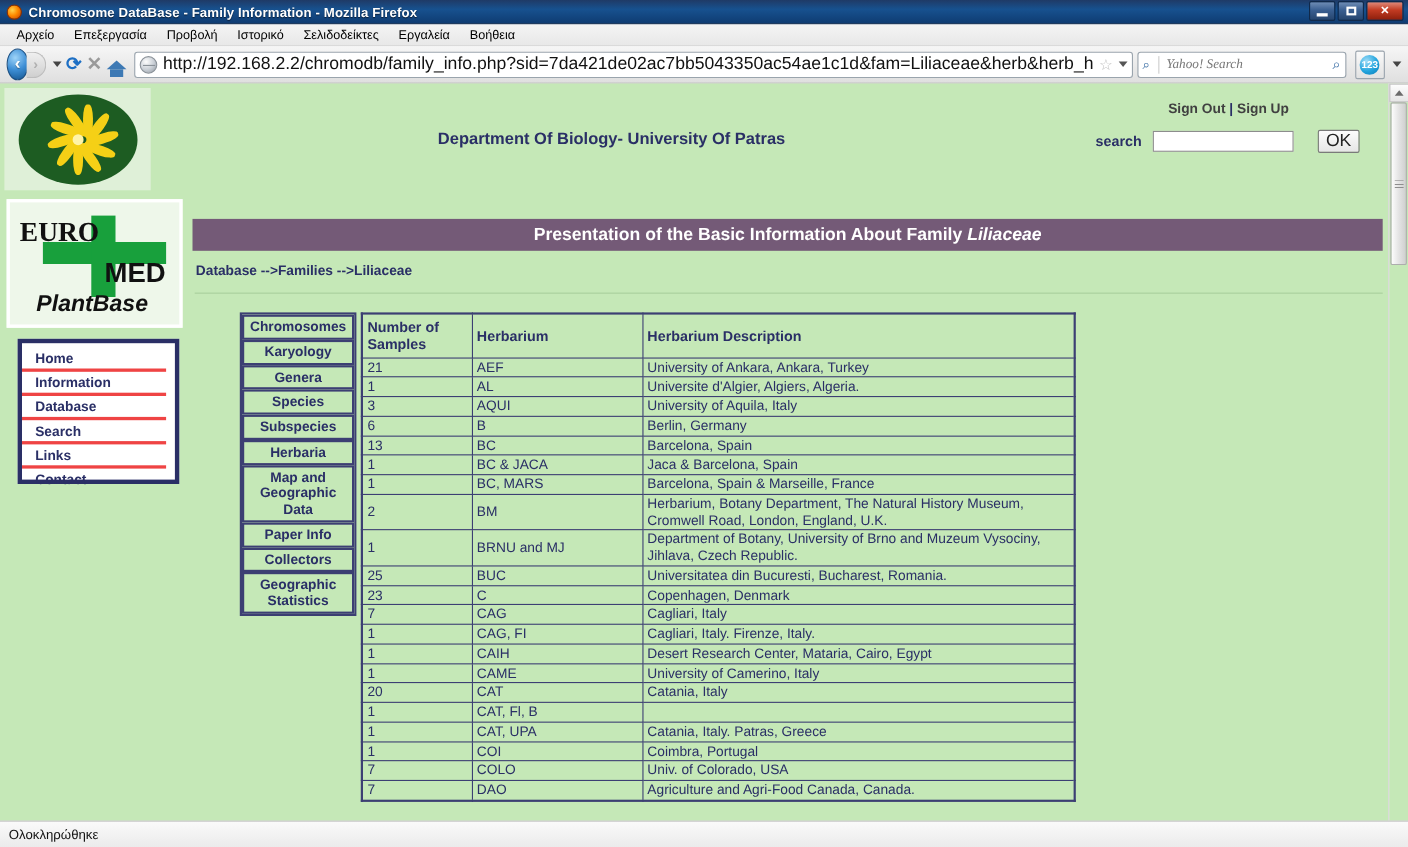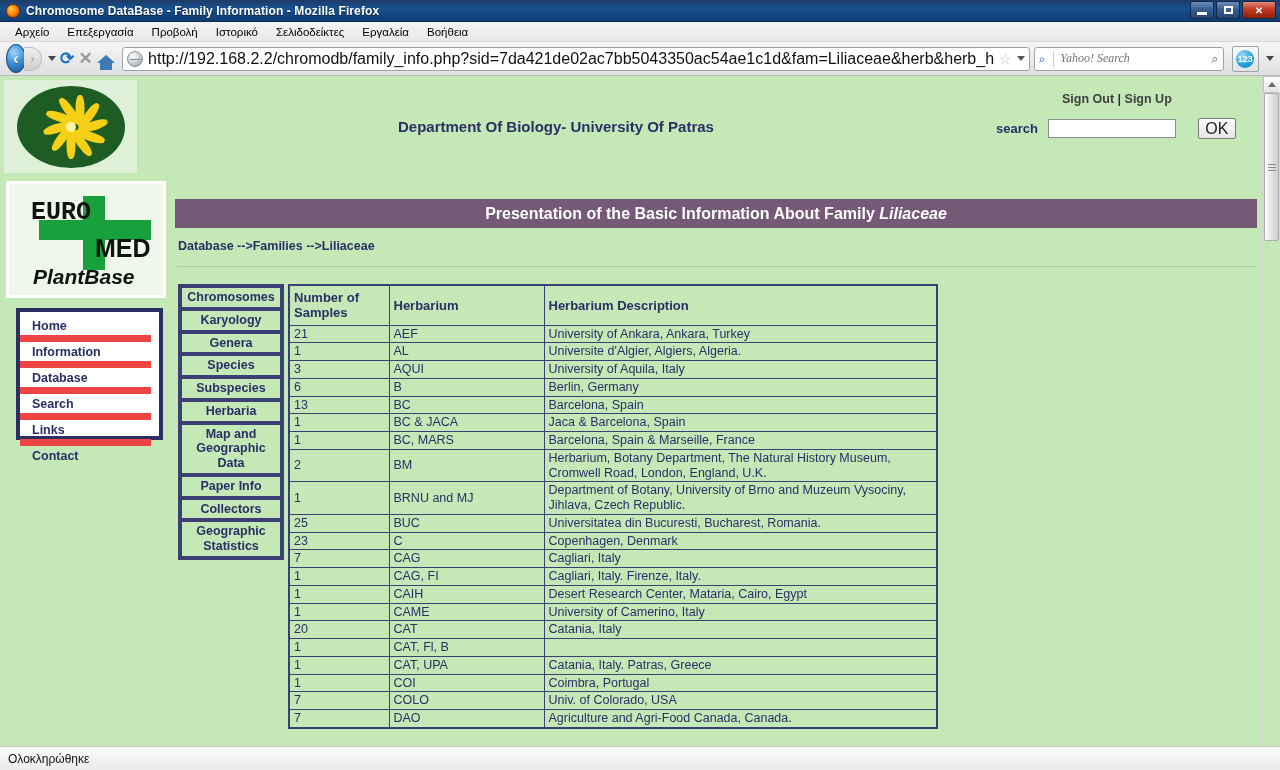--- a/index.html
+++ b/index.html
@@ -198,37 +198,37 @@
   #euromed-logo {
     position: absolute; left: 6px; top: 105px;
     width: 160px; height: 117px;
     background: #eef7ea;
     border: 3px solid #ffffff;
     display: flex; align-items: center; justify-content: center;
   }
   #euromed-inner { position: relative; width: 150px; height: 108px; }
   .em-cross-v { position:absolute; left:72px; top:10px; width:22px; height:74px; background:#18a03c; }
   .em-cross-h { position:absolute; left:28px; top:34px; width:112px; height:20px; background:#18a03c; }
-  .em-euro { position:absolute; left:20px; top:12px; font-size:25px; font-weight:bold; color:#111; letter-spacing:0px; font-family:Liberation Mono, monospace;}
+  .em-euro { position:absolute; left:7px; top:12px; font-size:25px; font-weight:bold; color:#111; letter-spacing:0px; font-family:Liberation Serif, serif;}
   .em-med  { position:absolute; left:84px; top:48px; font-size:25px; font-weight:bold; color:#111; font-family:"Liberation Sans",sans-serif;}
   .em-plantbase { position:absolute; left:22px; top:79px; font-size:21px; font-style:italic; font-weight:bold; color:#111; font-family:"Liberation Sans",sans-serif;}
 
   
   #sidenav {
     position: absolute; left: 16px; top: 232px;
     width: 147px; height: 132px;
     background: #ffffff;
     border: 4px solid #2a2f66;
     padding: 6px 0 0 0;
   }
   #sidenav .navitem {
     display: block;
     padding: 1px 0 2px 12px;
     font-size: 12.5px; font-weight: bold; color: #2a2f66;
-    border-bottom: 7px solid #ef4444;
+    border-bottom: 3px solid #ef4444;
     margin: 0 8px 2px 0;
     text-decoration: none;
     white-space: nowrap;
   }
   #sidenav .navitem:last-child { border-bottom: none; }
 
   
   #dept-title {
     position: absolute; left: 398px; top: 42px;
     font-size: 15px; font-weight: bold; color: #2a2f66;
@@ -283,20 +283,21 @@
   #content-area {
     position: absolute; left: 178px; top: 208px;
     display: flex; align-items: flex-start;
   }
   
   #cat-table {
     border-collapse: separate;
     border-spacing: 0;
     width: 106px;
     border: 2px solid #3c3f73;
+    margin-left: 40px;
   }
   #cat-table td {
     border: 2px solid #3c3f73;
     background: #c5e8b7;
     text-align: center;
     font-size: 12.5px; font-weight: bold; color: #2a2f66;
     padding: 2px 2px;
     line-height: 1.18;
   }
   

